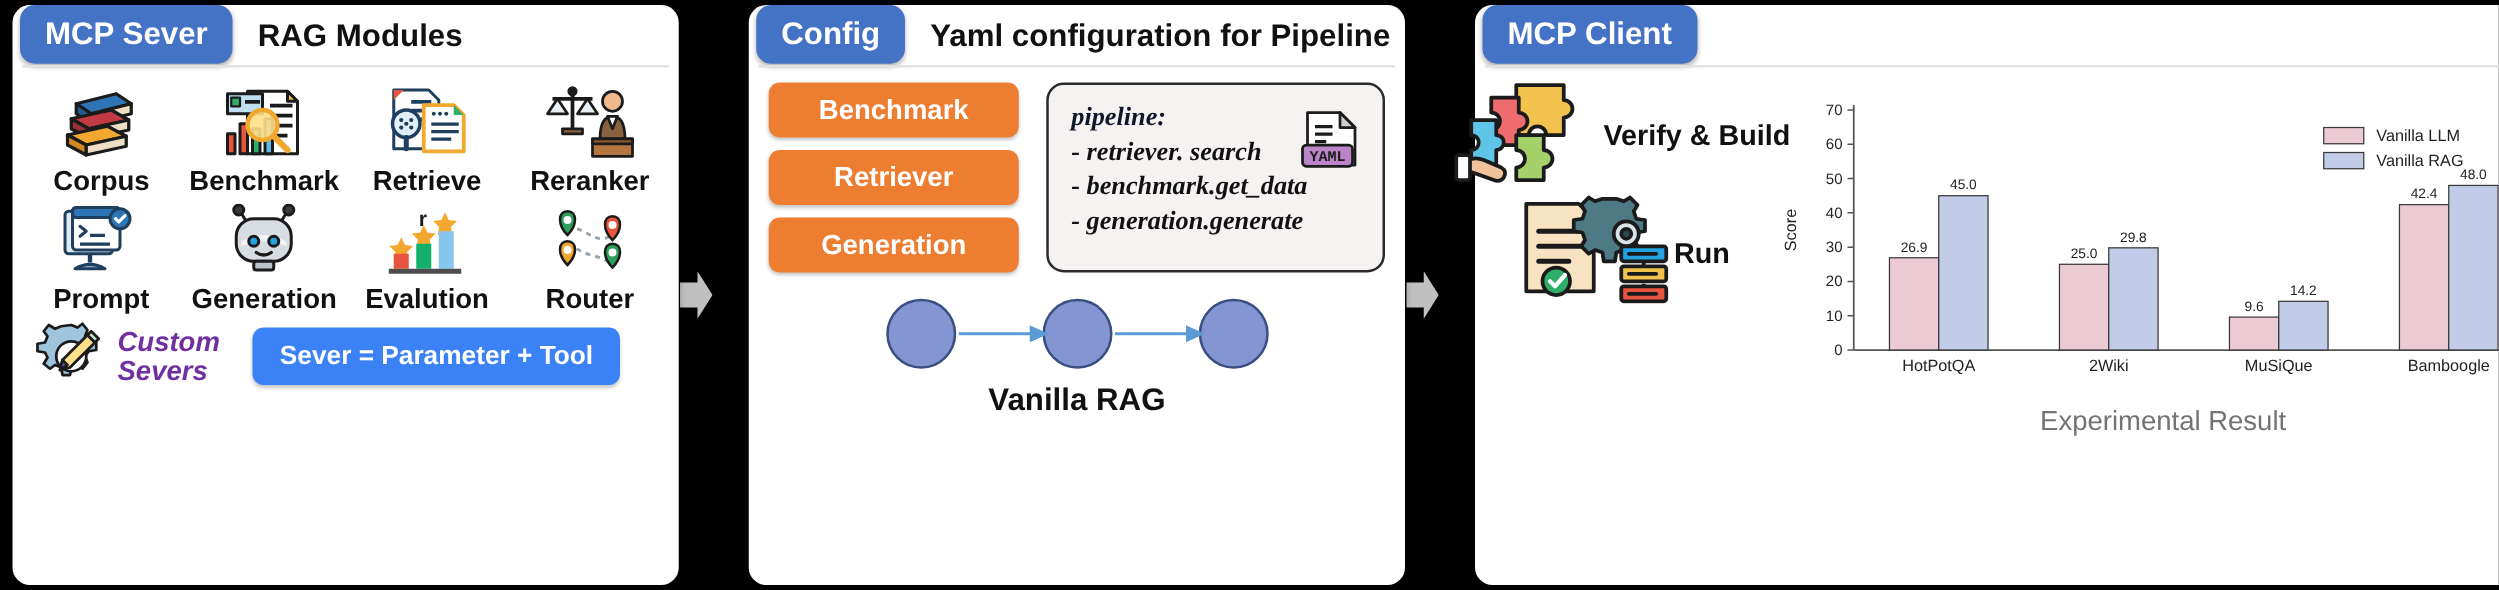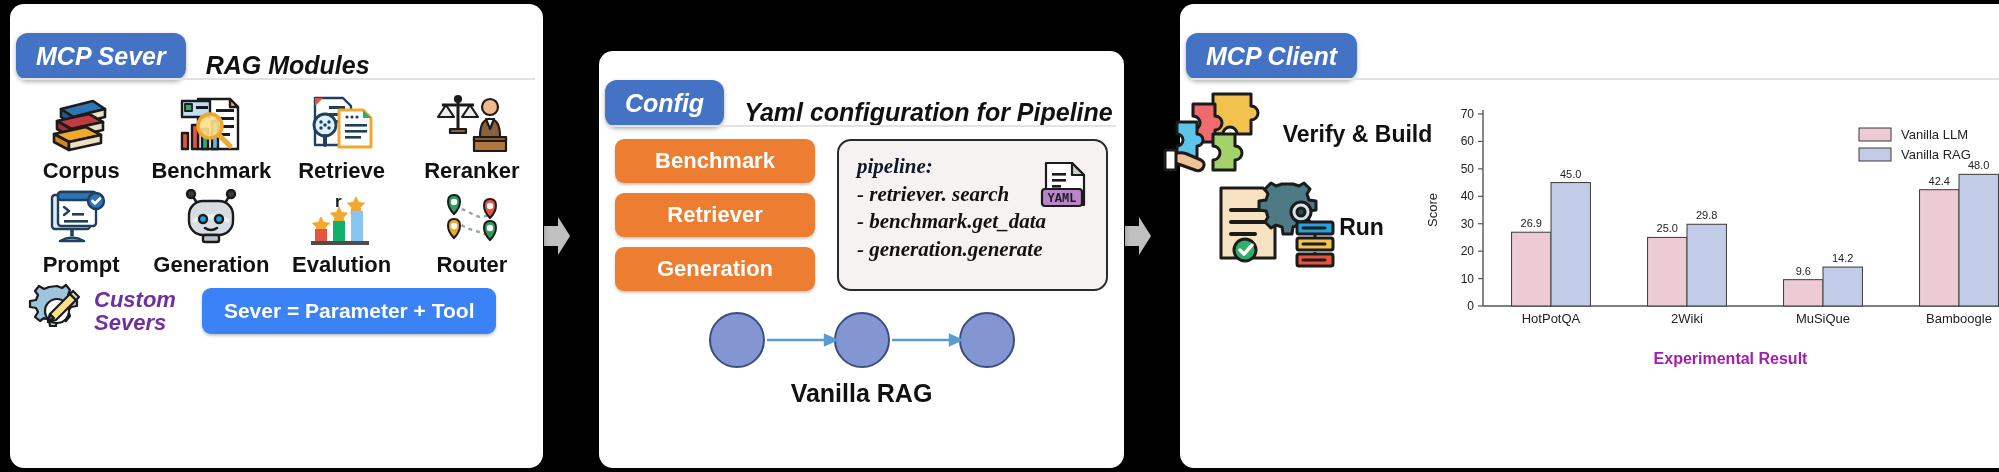--- a/index.html
+++ b/index.html
@@ -19,30 +19,29 @@
 
   
   .panel {
     position: relative;
     background: #ffffff;
     border-radius: 14px;
     box-shadow: 0 3px 6px rgba(0,0,0,.35);
     flex: 0 0 auto;
   }
   #panel-server { width: 533px; margin-left: 6px; }
-  #panel-config { width: 525px; margin-left: 28px; margin-top: 47px; }
+  #panel-config { width: 525px; margin-left: 28px; }
   #panel-client { width: 886px; margin-left: 28px; }
 
   
   .panel-header {
     position: relative;
-    height: 76px;
-    display: flex;
-    align-items: flex-end;
-    font-style: italic;
+    height: 50px;
+    display: flex;
+    align-items: center;
   }
   .tag {
     background: #4472c4;
     color: #fff;
     font-weight: bold;
     font-size: 25px;
     border-radius: 12px;
     padding: 11px 20px;
     margin: -4px 0 0 6px;
     box-shadow: 0 2px 4px rgba(0,0,0,.3);
@@ -180,21 +179,21 @@
     flex-direction: column;
     align-items: center;
   }
   .cl-step { display:flex; flex-direction:row; align-items:center; }
   .cl-label {
     font-size: 23px; font-weight: bold; color: #111; margin-top: 2px;
     white-space: nowrap;
   }
   .chart-col { flex: 1; display: flex; flex-direction: column; align-items: center; }
   .chart-caption {
-    font-size: 16px; font-weight: bold; color: #a21caf; margin-top: 2px;
+    font-size: 22px; font-weight: normal; color: #737373; margin-top: 2px;
   }
 </style>
 </head>
 <body>
 
 <div id="root">
 
   <div class="panel" id="panel-server">
     <div class="panel-header">
       <div class="tag">MCP Sever</div>

